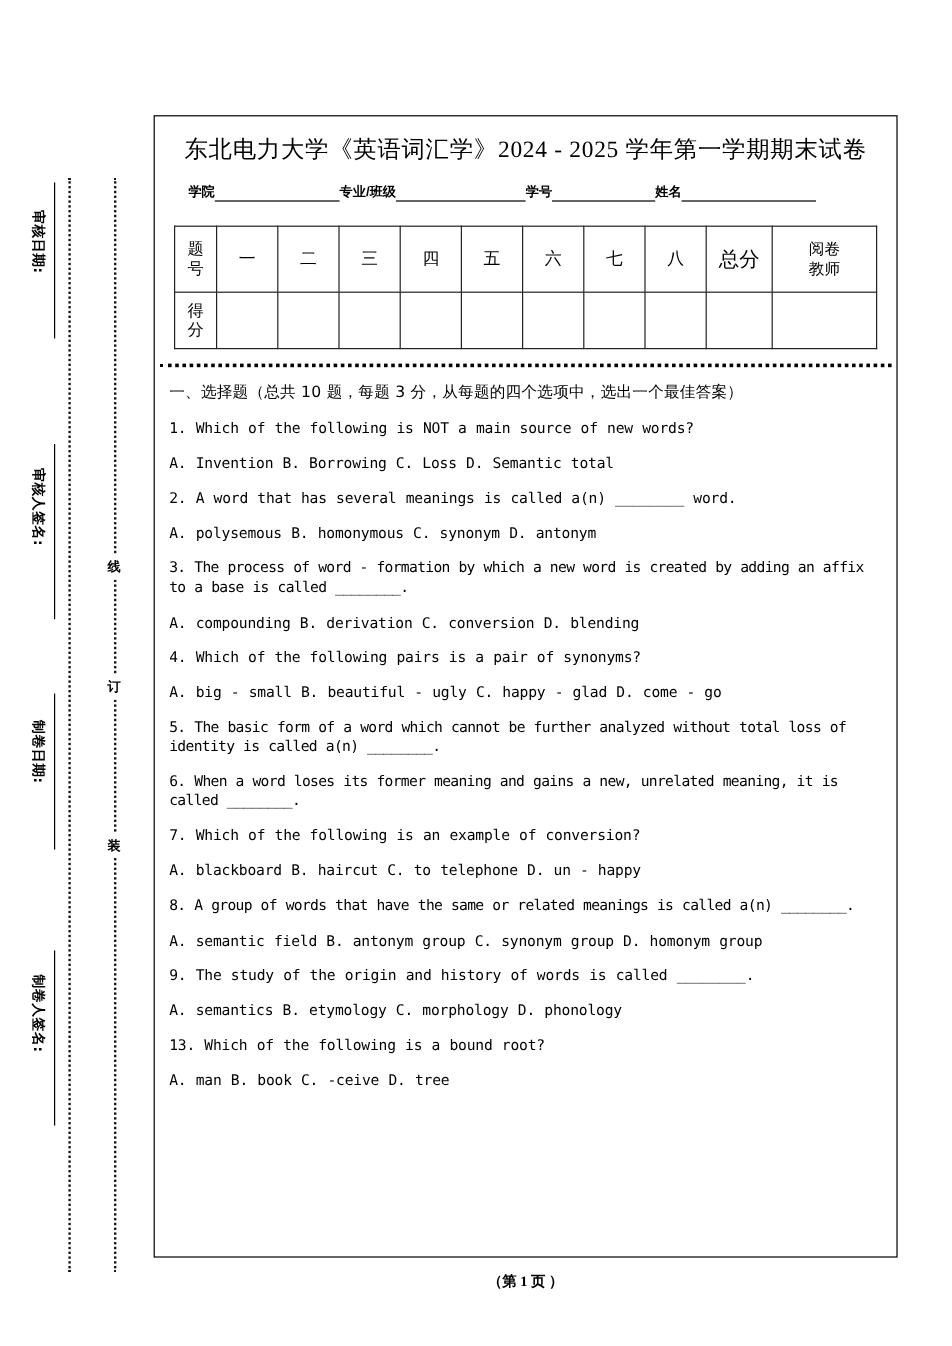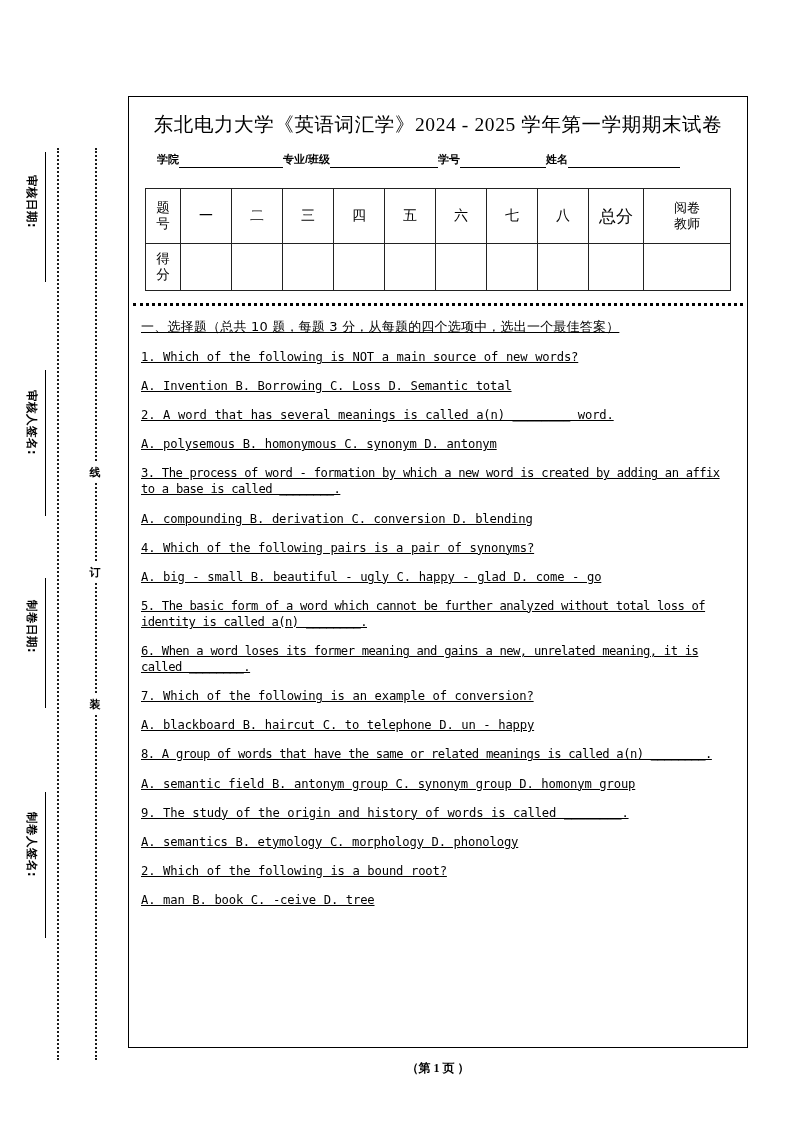--- a/index.html
+++ b/index.html
@@ -140,21 +140,20 @@
   
   #sep {
     margin: 12px 4px 0 4px;
     border-top: 3px dotted #000;
     height: 0;
   }
 
   
   #questions {
     margin: 12px 12px 0 12px;
-    text-decoration: underline;
   }
   .section-head {
     font-size: 13px;
     font-family: "DejaVu Sans", sans-serif;
     letter-spacing: 0.2px;
     margin: 4px 0 13px 0;
     white-space: nowrap;
   }
   .qline {
     font-family: "DejaVu Sans Mono", monospace;
@@ -279,18 +278,18 @@
 
     <div class="qline">7. Which of the following is an example of conversion?</div>
     <div class="qline opts">A. blackboard  B. haircut  C. to telephone  D. un - happy</div>
 
     <div class="qline q-narrow">8. A group of words that have the same or related meanings is called a(n) ________.</div>
     <div class="qline opts">A. semantic field  B. antonym group  C. synonym group  D. homonym group</div>
 
     <div class="qline">9. The study of the origin and history of words is called ________.</div>
     <div class="qline opts">A. semantics  B. etymology  C. morphology  D. phonology</div>
 
-    <div class="qline">2. Which of the following is a bound root?</div>
+    <div class="qline">13. Which of the following is a bound root?</div>
     <div class="qline opts">A. man  B. book  C. -ceive  D. tree</div>
   </div>
 </div>
 
 <div id="page-footer">（第 1 页 ）</div>
 
 </body></html>

